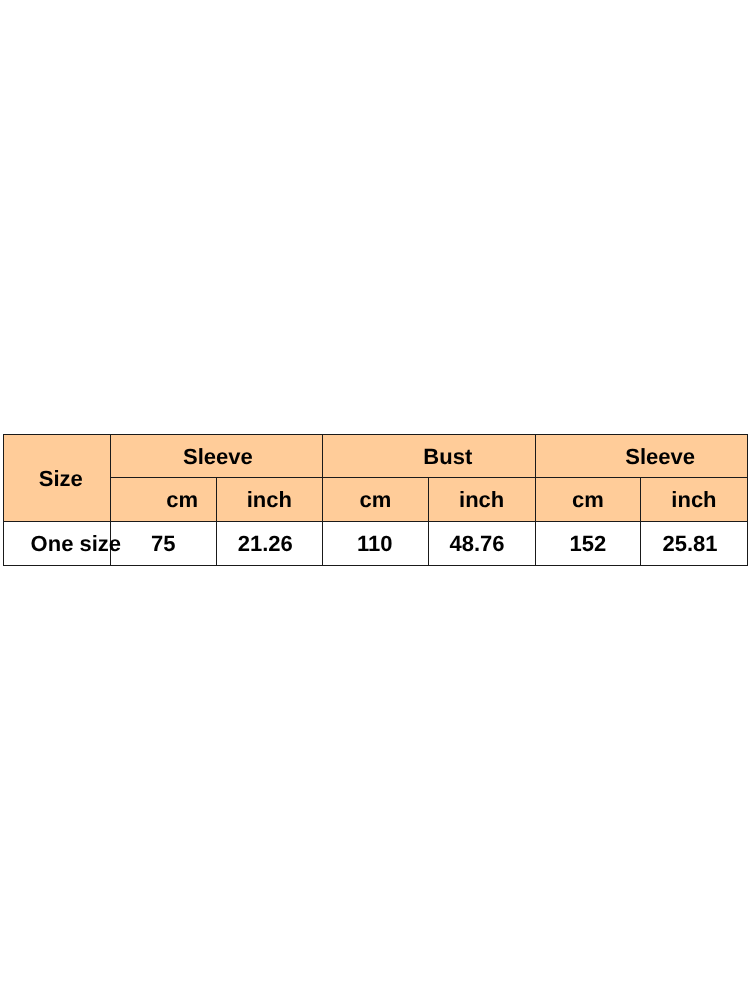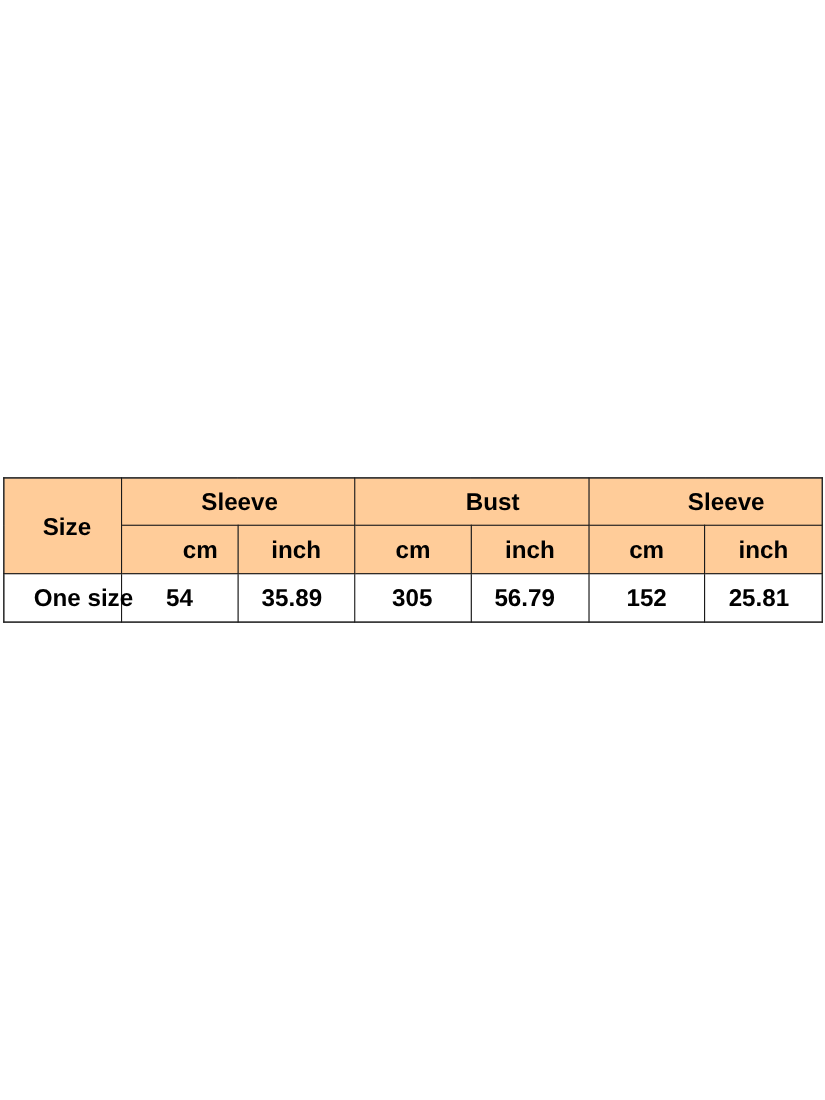--- a/index.html
+++ b/index.html
@@ -21,21 +21,21 @@
     left: 3px;
     top: 434.0px;
     width: 743.8px;
     
     will-change: transform;
   }
   table.size-chart {
     border-collapse: collapse;
     table-layout: fixed;
     width: 743.8px;
-    background: #737373;
+    background: #a3a3a3;
   }
   table.size-chart td {
     border: 1px solid #1a1a1a;
     text-align: center;
     vertical-align: middle;
     font-weight: bold;
     font-size: 22px;
     color: #000000;
     padding: 0;
     line-height: 1;
@@ -78,22 +78,22 @@
       <tr class="row-units">
         <td class="hdr shift-r08"><span>cm</span></td>
         <td class="hdr"><span>inch</span></td>
         <td class="hdr"><span>cm</span></td>
         <td class="hdr"><span>inch</span></td>
         <td class="hdr"><span>cm</span></td>
         <td class="hdr"><span>inch</span></td>
       </tr>
       <tr class="row-data">
         <td class="val shift-r08"><span>One size</span></td>
-        <td class="val"><span>54</span></td>
-        <td class="val shift-l4"><span>35.89</span></td>
-        <td class="val shift-l07"><span>305</span></td>
-        <td class="val shift-l47"><span>56.79</span></td>
+        <td class="val"><span>75</span></td>
+        <td class="val shift-l4"><span>21.26</span></td>
+        <td class="val shift-l07"><span>110</span></td>
+        <td class="val shift-l47"><span>48.76</span></td>
         <td class="val"><span>152</span></td>
         <td class="val shift-l4"><span>25.81</span></td>
       </tr>
     </tbody>
   </table>
 </div>
 
 </body></html>

